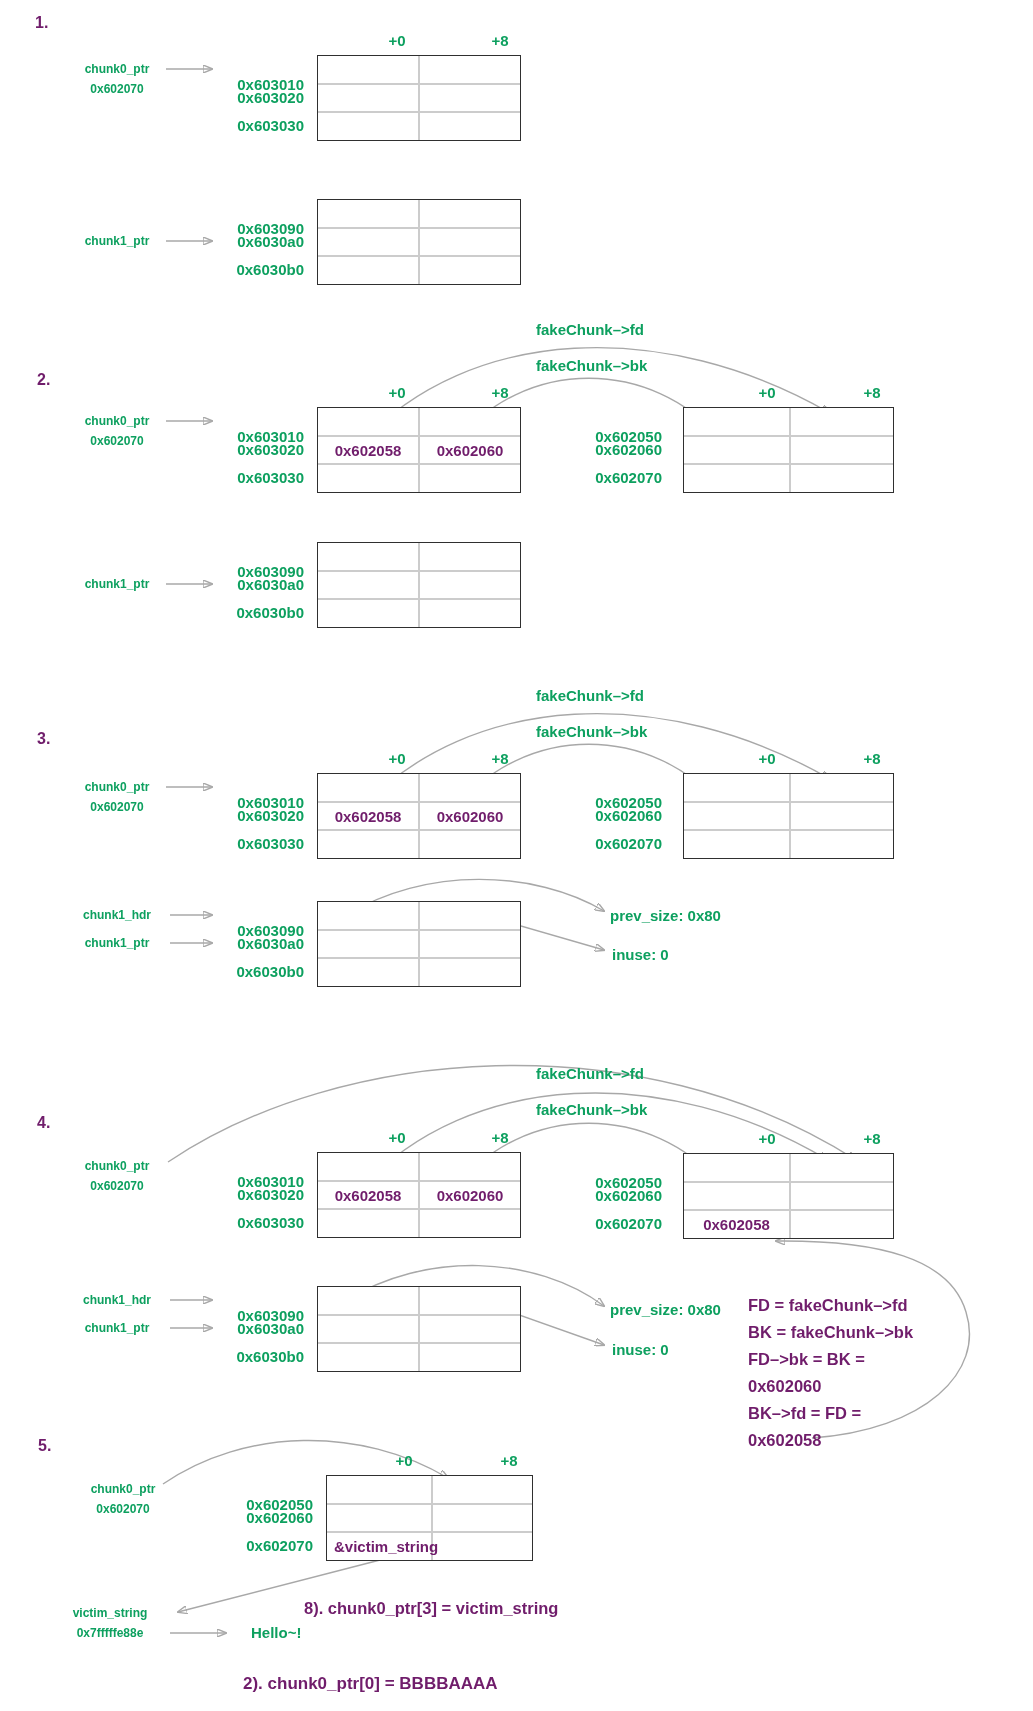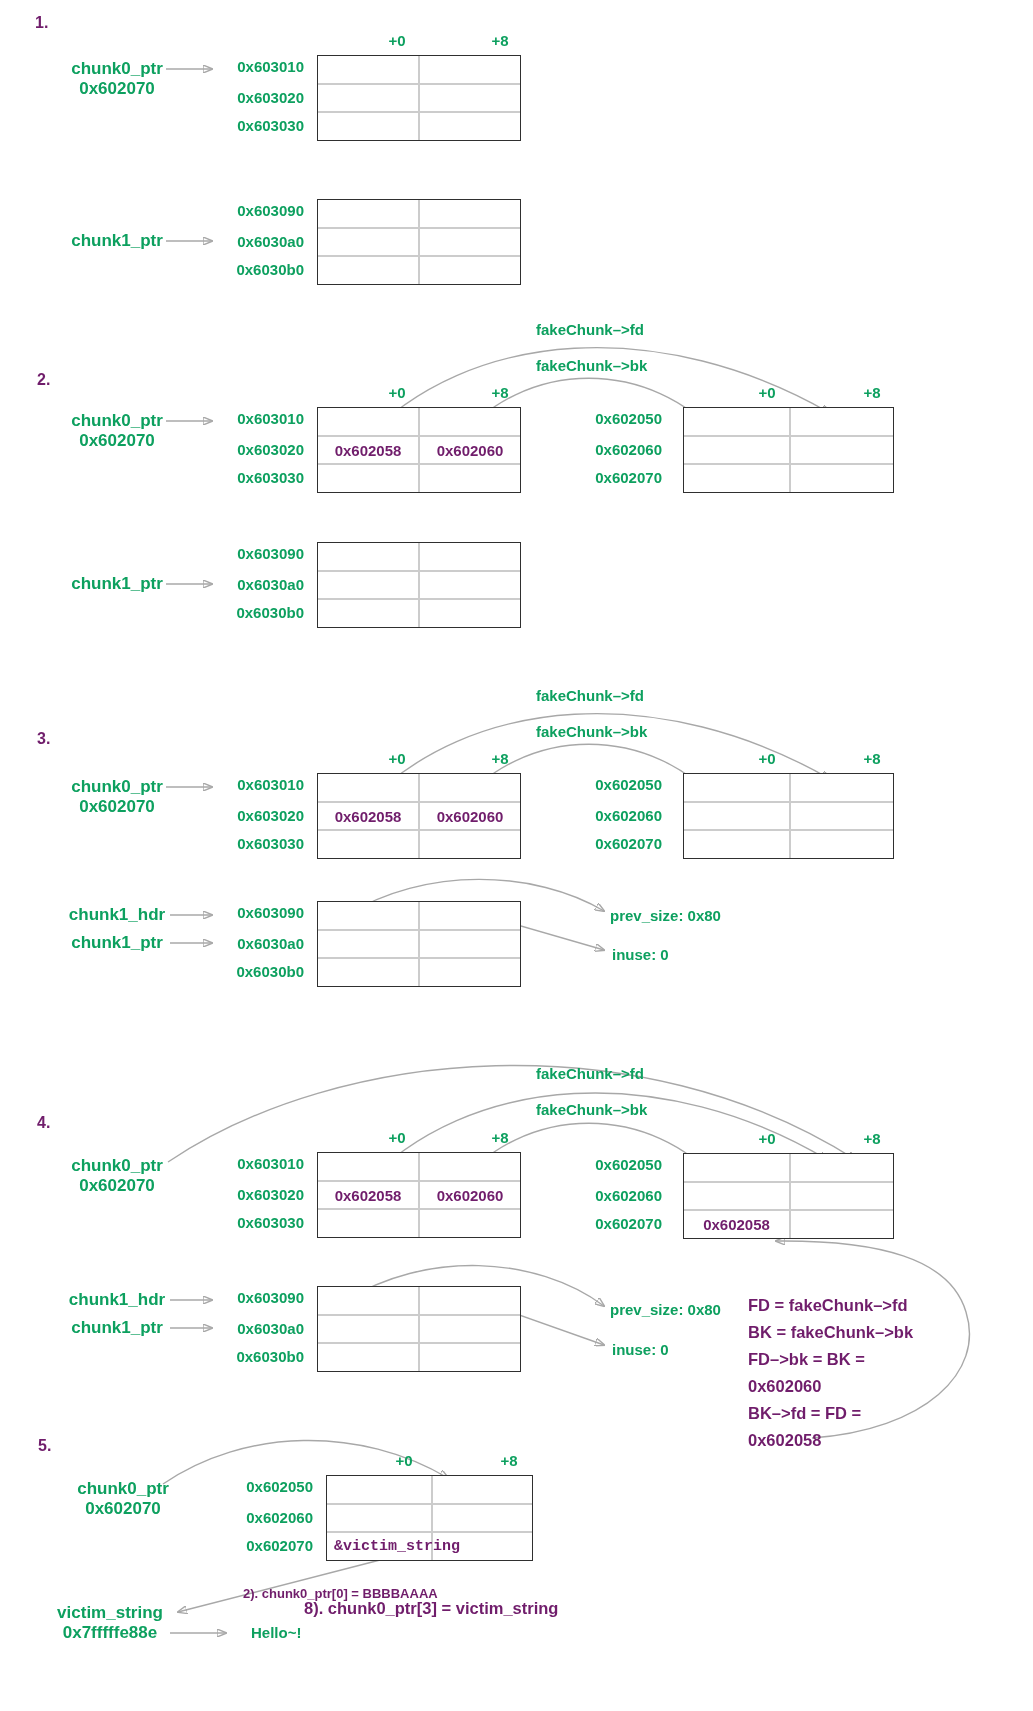--- a/index.html
+++ b/index.html
@@ -7,37 +7,37 @@
          font-family:"Liberation Sans","DejaVu Sans",sans-serif;font-weight:700;}
   .num{position:absolute;font-size:16px;color:#701d6b;}
   
   .mem{position:absolute;width:202px;height:84px;border:1.6px solid #2f2f2f;box-sizing:content-box;background:#fff;}
   .mem .vl{position:absolute;top:0;bottom:0;width:2px;background:#cccccc;left:100px;}
   .mem .hl{position:absolute;left:0;right:0;height:2px;background:#cccccc;}
   .mem .hl.h1{top:27px}
   .mem .hl.h2{top:55px}
   .mem .addr{position:absolute;right:calc(100% + 14px);white-space:nowrap;color:#0da05f;
              font-size:15px;line-height:18px;}
-  .mem .addr.r0{top:2px}.mem .addr.r1{top:33px}.mem .addr.r2{top:61px}
+  .mem .addr.r0{top:20px}.mem .addr.r1{top:33px}.mem .addr.r2{top:61px}
   .mem .ch{position:absolute;top:-24px;transform:translateX(-50%);color:#0da05f;font-size:15px;white-space:nowrap;}
   .mem .ch.c0{left:79px}.mem .ch.c8{left:182px}
   .mem.rt{width:209px}
   .mem.rt .vl{left:105px}
   .mem.rt .ch.c0{left:83px}.mem.rt .ch.c8{left:188px}
   .mem.rt .addr{right:calc(100% + 22px)}
   .mem.s5t{width:205px}
   .mem.s5t .vl{left:104px}
   .mem.s5t .ch.c0{left:77px}.mem.s5t .ch.c8{left:182px}
   .val{position:absolute;color:#701d6b;font-size:15px;text-align:center;white-space:nowrap;line-height:22px;}
   .val.rw1{top:32px}.val.rw2{top:60px}
   .val.cl{left:0;width:100px}.val.cr{left:102px;width:100px}
   .mem.rt .val.cl{width:105px}
-  .val.victim{left:7px;width:auto;text-align:right;font-family:Liberation Mono, monospace;}
-  
-  .ptr{position:absolute;width:130px;text-align:center;color:#0da05f;font-size:17px;line-height:20px;}
+  .val.victim{left:7px;width:auto;text-align:right;}
+  
+  .ptr{position:absolute;width:130px;text-align:center;color:#0da05f;font-size:12px;line-height:20px;}
   .ptr span{display:block;white-space:nowrap;}
   
   .note{position:absolute;color:#0da05f;font-size:15px;white-space:nowrap;line-height:16px;}
   
   .pnote{position:absolute;color:#701d6b;font-size:16.5px;white-space:nowrap;line-height:27px;}
   .fdnote{position:absolute;color:#701d6b;font-size:16.5px;white-space:nowrap;line-height:27px;}
   svg.overlay{position:absolute;left:0;top:0;width:1033px;height:1711px;pointer-events:none;}
   svg.overlay path,svg.overlay line{fill:none;stroke:#a8a8a8;stroke-width:1.4;}
 </style>
 </head>
@@ -279,15 +279,15 @@
   </div>
 
   <div class="pnote" style="left:304px;top:1595px">8). chunk0_ptr[3] = victim_string</div>
 
   <div class="ptr" style="left:45px;top:1603px">
     <span>victim_string</span>
     <span>0x7fffffe88e</span>
   </div>
   <div class="note" style="left:251px;top:1625px">Hello~!</div>
 
-  <div class="pnote" style="left:243px;top:1580px;font-size:13px">2). chunk0_ptr[0] = BBBBAAAA</div>
+  <div class="pnote" style="left:243px;top:1670px;font-size:17px">2). chunk0_ptr[0] = BBBBAAAA</div>
 
 </div>
 
 </body></html>

